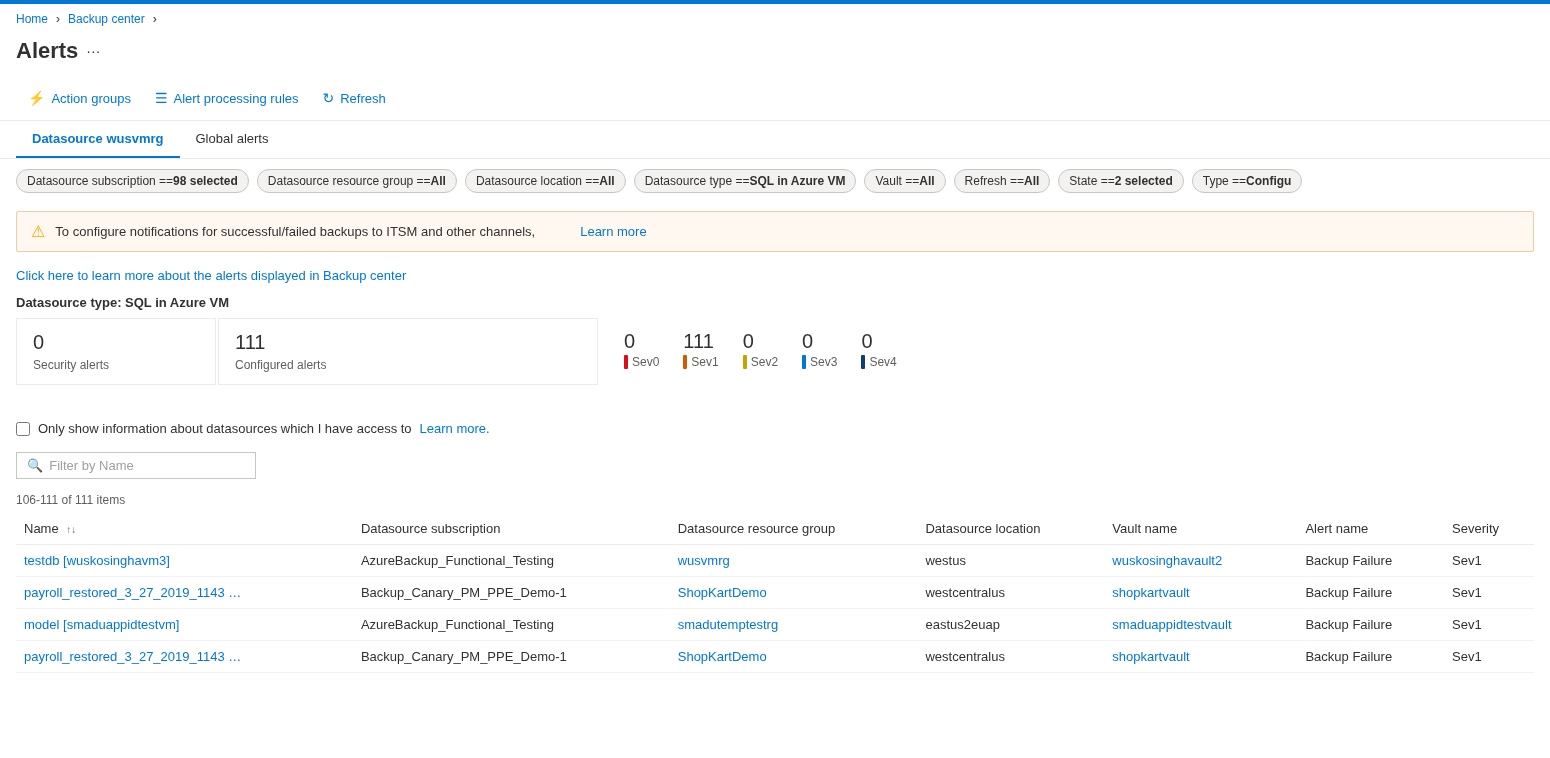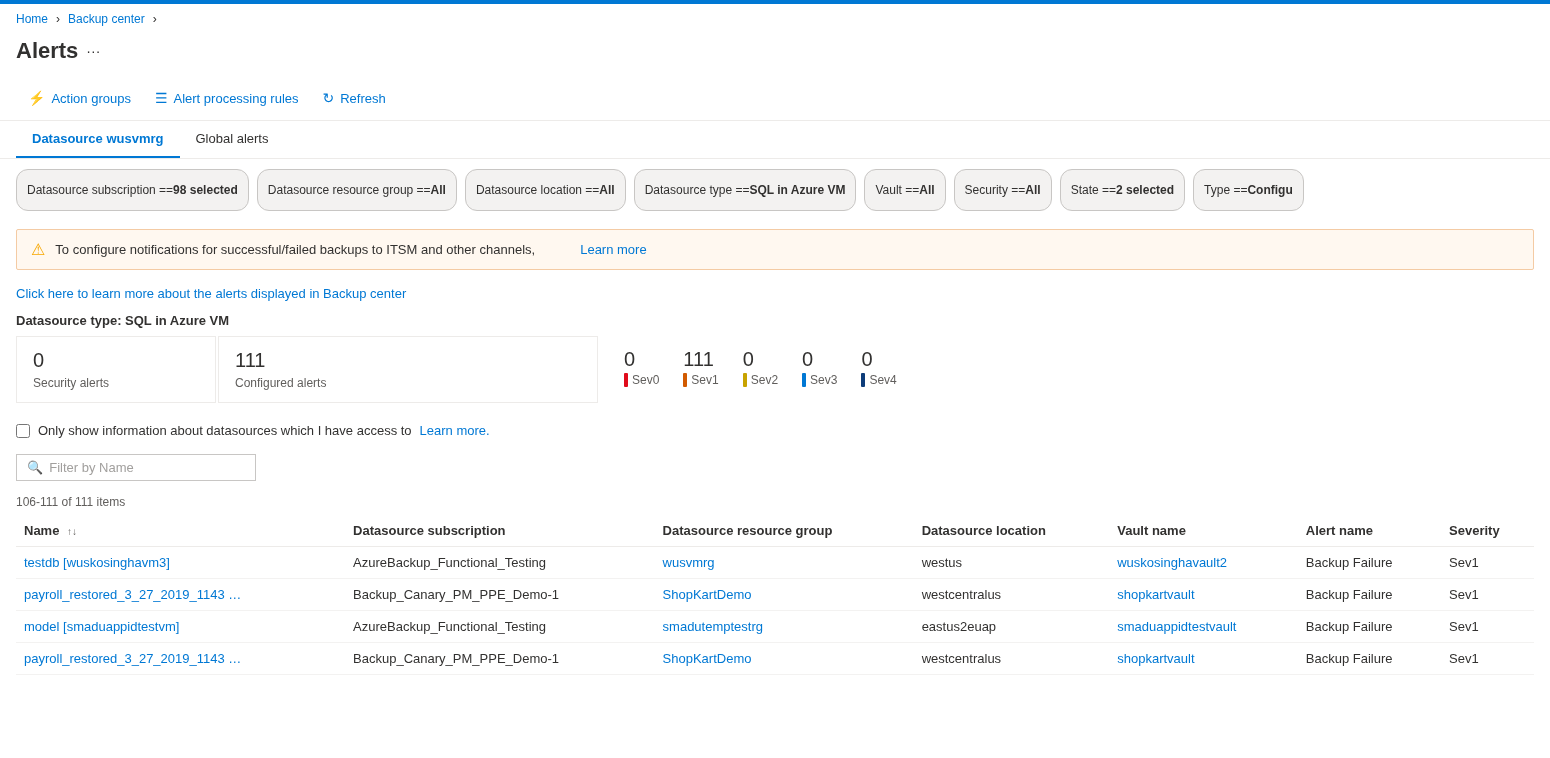--- a/index.html
+++ b/index.html
@@ -16,21 +16,21 @@
     .page-more { color: #323130; font-size: 14px; cursor: pointer; }
     
     .toolbar { padding: 8px 16px; display: flex; align-items: center; gap: 0; border-bottom: 1px solid #edebe9; }
     .toolbar-btn { display: flex; align-items: center; gap: 6px; padding: 6px 12px; background: none; border: none; cursor: pointer; color: #0078d4; font-size: 13px; text-decoration: none; }
     
     .tabs { padding: 0 16px; display: flex; border-bottom: 1px solid #edebe9; }
     .tab { padding: 10px 16px; cursor: pointer; font-size: 13px; color: #323130; border-bottom: 2px solid transparent; }
     .tab.active { border-bottom: 2px solid #0078d4; color: #0078d4; font-weight: 600; }
     
     .filters { padding: 10px 16px; display: flex; gap: 8px; overflow-x: auto; flex-wrap: nowrap; background: #fff; }
-    .filter-pill { display: inline-flex; align-items: center; padding: 13px 10px; background: #f3f2f1; border: 1px solid #c8c6c4; border-radius: 12px; font-size: 12px; cursor: pointer; white-space: nowrap; color: #323130; }
+    .filter-pill { display: inline-flex; align-items: center; padding: 4px 10px; background: #f3f2f1; border: 1px solid #c8c6c4; border-radius: 12px; font-size: 12px; cursor: pointer; white-space: nowrap; color: #323130; }
     .filter-pill strong { font-weight: 700; }
     
     .notification-bar { margin: 8px 16px; padding: 10px 14px; background: #fff8f0; border: 1px solid #f4cba4; border-radius: 2px; display: flex; align-items: center; gap: 10px; font-size: 13px; color: #323130; }
     .notif-icon { color: #f7a700; font-size: 16px; }
     .notif-link { color: #0078d4; text-decoration: none; margin-left: 35px; }
     
     .info-link { padding: 8px 16px; font-size: 13px; color: #0078d4; text-decoration: none; display: block; }
     
     .datasource-type { padding: 4px 16px 8px; font-size: 13px; font-weight: 700; color: #323130; }
     
@@ -39,34 +39,34 @@
     .stat-box .stat-number { font-size: 20px; font-weight: 300; color: #323130; }
     .stat-box .stat-label { font-size: 12px; color: #605e5c; margin-top: 4px; }
     .stat-box.wide { min-width: 380px; }
     
     .sev-stats { display: flex; align-items: flex-start; gap: 24px; padding: 12px 24px; }
     .sev-item { display: flex; flex-direction: column; align-items: flex-start; gap: 2px; }
     .sev-number { font-size: 20px; font-weight: 300; color: #323130; }
     .sev-label { display: flex; align-items: center; gap: 4px; font-size: 12px; color: #605e5c; }
     .sev-dot { width: 4px; height: 14px; border-radius: 1px; display: inline-block; }
     
-    .checkbox-row { padding: 8px 16px; display: flex; align-items: flex-end; gap: 8px; font-size: 13px; color: #323130; }
+    .checkbox-row { padding: 8px 16px; display: flex; align-items: flex-end; gap: 8px; font-size: 13px; color: #323130; margin-top: 16px; }
     .checkbox-row input[type=checkbox] { width: 14px; height: 14px; }
     .checkbox-link { color: #0078d4; text-decoration: none; }
     
     .filter-input-row { padding: 8px 16px; }
     .filter-input { display: flex; align-items: center; border: 1px solid #c8c6c4; padding: 5px 10px; width: 240px; gap: 6px; }
     .filter-input input { border: none; outline: none; font-size: 13px; color: #323130; width: 100%; }
     .filter-input input::placeholder { color: #a19f9d; }
     
     .items-count { padding: 6px 16px; font-size: 12px; color: #605e5c; }
     
     .table-container { padding: 0 16px; overflow-x: auto; }
     table { width: 100%; border-collapse: collapse; font-size: 13px; }
-    thead th { padding: 8px 8px; text-align: left; font-weight: 700; color: #323130; border-bottom: 1px solid #edebe9; background: #fff; white-space: nowrap; }
+    thead th { padding: 8px 8px; text-align: left; font-weight: 400; color: #323130; border-bottom: 1px solid #edebe9; background: #fff; white-space: nowrap; }
     thead th .sort-icons { margin-left: 4px; color: #605e5c; font-size: 10px; }
     tbody tr { border-bottom: 1px solid #f3f2f1; }
     tbody td { padding: 8px 8px; color: #323130; }
     .cell-link { color: #0078d4; text-decoration: none; }
     .cell-truncate { max-width: 200px; overflow: hidden; text-overflow: ellipsis; white-space: nowrap; display: block; }
   </style>
 </head>
 <body>
 
 <div class="top-bar"></div>
@@ -122,21 +122,21 @@
   </div>
   <div class="filter-pill">
     <span>Datasource type == </span>
       <strong>SQL in Azure VM</strong>
   </div>
   <div class="filter-pill">
     <span>Vault == </span>
       <strong>All</strong>
   </div>
   <div class="filter-pill">
-    <span>Security == </span>
+    <span>Refresh == </span>
       <strong>All</strong>
   </div>
   <div class="filter-pill">
     <span>State == </span>
       <strong>2 selected</strong>
   </div>
   <div class="filter-pill">
     <span>Type == </span>
       <strong>Configu</strong>
   </div>

